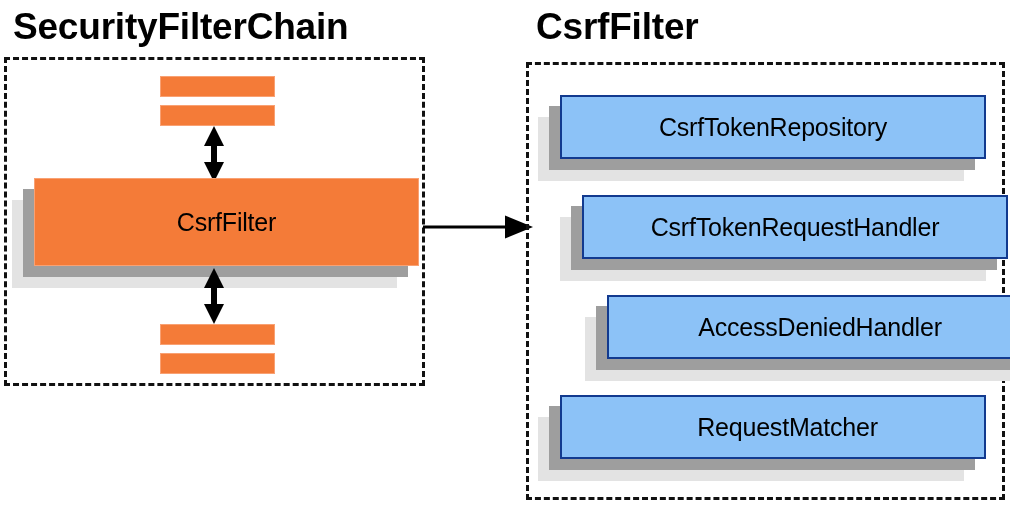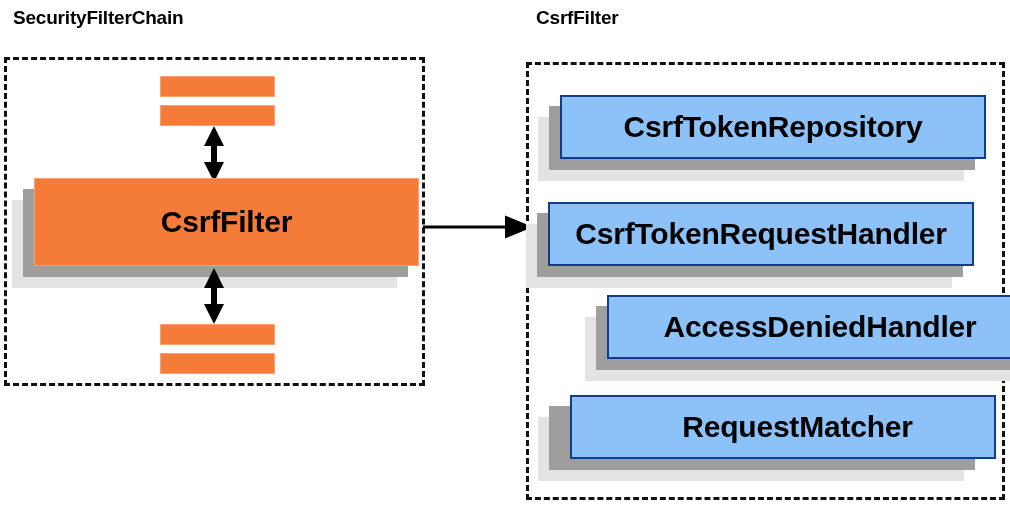--- a/index.html
+++ b/index.html
@@ -16,21 +16,21 @@
     height: 505px;
     background: #ffffff;
     overflow: hidden;
   }
 
   
   .panel-title {
     position: absolute;
     font-family: "Liberation Sans", sans-serif;
     font-weight: bold;
-    font-size: 19px;
+    font-size: 37px;
     line-height: 1;
     color: #000000;
     white-space: nowrap;
     letter-spacing: -0.2px;
   }
   #title-left  { left: 13px;  top: 8px; }
   #title-right { left: 536px; top: 8px; }
 
   
   .group-box {
@@ -63,22 +63,22 @@
     top: 0;
     width: 100%;
     height: 100%;
     box-sizing: border-box;
     display: flex;
     align-items: center;
     justify-content: center;
   }
   .card .face .label {
     font-family: "Liberation Sans", sans-serif;
-    font-weight: bold;
-    font-size: 30px;
+    font-weight: normal;
+    font-size: 25px;
     color: #000000;
     white-space: nowrap;
     letter-spacing: -0.2px;
   }
 
   
   .card-orange .face {
     background: #f47b38;
     border: 1px solid #f9a173;
   }
@@ -158,37 +158,37 @@
   <div class="group-box" id="group-right"></div>
 
   <div class="card card-blue" style="left:538px; top:117px; width:426px; height:64px;">
     <div class="shadow-back"></div>
     <div class="shadow-mid" style="left:11px; top:-11px;"></div>
     <div class="face" style="left:22px; top:-22px;">
       <span class="label">CsrfTokenRepository</span>
     </div>
   </div>
 
-  <div class="card card-blue" style="left:526px; top:217px; width:426px; height:64px;margin-top:7px;">
+  <div class="card card-blue" style="left:560px; top:217px; width:426px; height:64px;">
     <div class="shadow-back"></div>
     <div class="shadow-mid" style="left:11px; top:-11px;"></div>
     <div class="face" style="left:22px; top:-22px;">
       <span class="label">CsrfTokenRequestHandler</span>
     </div>
   </div>
 
   <div class="card card-blue" style="left:538px; top:317px; width:426px; height:64px;margin-left:47px;">
     <div class="shadow-back"></div>
     <div class="shadow-mid" style="left:11px; top:-11px;"></div>
     <div class="face" style="left:22px; top:-22px;">
       <span class="label">AccessDeniedHandler</span>
     </div>
   </div>
 
   <div class="card card-blue" style="left:538px; top:417px; width:426px; height:64px;">
     <div class="shadow-back"></div>
     <div class="shadow-mid" style="left:11px; top:-11px;"></div>
-    <div class="face" style="left:32px; top:-22px;padding-left:29px;">
+    <div class="face" style="left:22px; top:-22px;padding-left:29px;">
       <span class="label">RequestMatcher</span>
     </div>
   </div>
 
 </div>
 
 </body></html>

